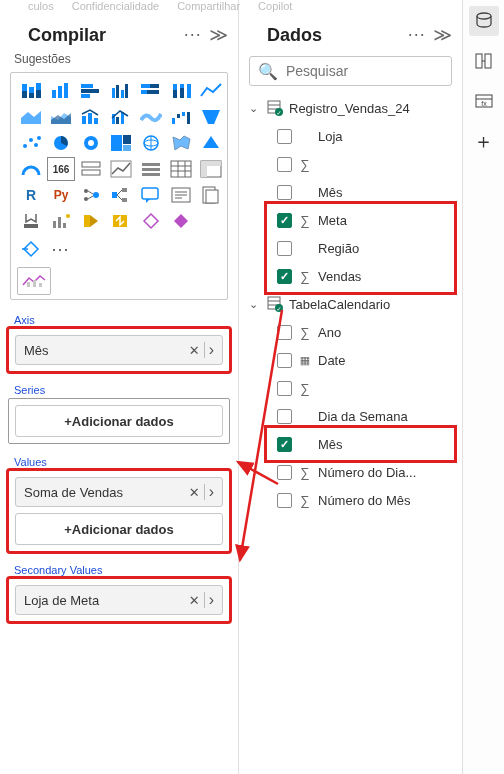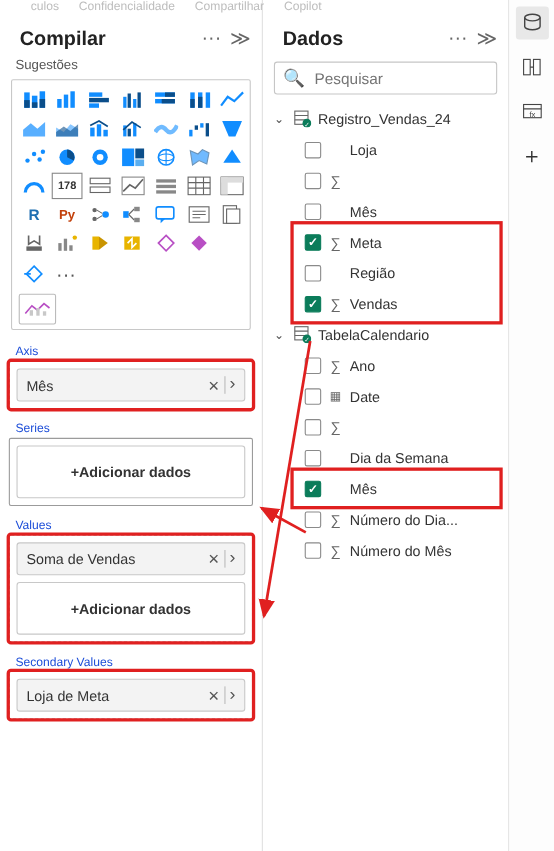--- a/index.html
+++ b/index.html
@@ -5,41 +5,41 @@
   * { box-sizing: border-box; font-family: "Segoe UI", Arial, sans-serif; }
   body { margin: 0; width: 504px; height: 774px; background: #fff; overflow: hidden; font-size: 13px; color: #333; }
   .root { display: flex; height: 100%; }
   .left-col { width: 239px; border-right: 1px solid #e0e0e0; display: flex; flex-direction: column; }
   .right-col { width: 224px; display: flex; flex-direction: column; border-right: 1px solid #e0e0e0; }
   .icon-col { width: 41px; background: #fdfdfd; display: flex; flex-direction: column; align-items: center; padding-top: 6px; gap: 10px; }
 
   
   .topmenu { position: absolute; top: 0; left: 0; right: 0; height: 18px; color: #bdbdbd; font-size: 11px; display: flex; gap: 18px; padding-left: 28px; overflow: hidden; pointer-events: none; }
 
-  .pane-header { display: flex; align-items: center; justify-content: space-between; padding: 8px 10px 4px 18px; margin-top: 16px; }
+  .pane-header { display: flex; align-items: center; justify-content: space-between; padding: 8px 10px 4px 28px; margin-top: 16px; }
   .pane-title { font-size: 18px; font-weight: 600; color: #222; }
   .pane-acts { display: flex; gap: 8px; color: #666; font-size: 18px; }
 
   .subhead { font-size: 12px; color: #555; padding: 2px 14px 6px 14px; }
 
   .gallery { margin: 0 10px 6px 10px; border: 1px solid #c8c8c8; border-radius: 2px; padding: 6px 4px 4px 6px; }
   .grow { display: grid; grid-template-columns: repeat(7, 28px); gap: 2px 2px; }
   .gcell { width: 28px; height: 24px; display: flex; align-items: center; justify-content: center; color: #118dff; cursor: pointer; }
   .gcell svg { display: block; }
   .grow2 { margin-top: 4px; display: flex; gap: 6px; align-items: center; color: #555; font-size: 18px; }
   .thumb { margin: 6px 0 0 0; width: 34px; height: 28px; border: 1px solid #bbb; border-radius: 2px; display: flex; align-items: center; justify-content: center; }
 
   .well { margin: 4px 8px; }
   .well-label { font-size: 11px; color: #1d4ed8; padding: 4px 6px 2px 6px; }
   .well-body { border: 1px dashed #9b9b9b; border-radius: 2px; padding: 6px; display: flex; flex-direction: column; gap: 6px; background: #fff; }
   .pill { background: #f3f3f3; border: 1px solid #c8c8c8; border-radius: 3px; height: 30px; display: flex; align-items: center; justify-content: space-between; padding: 0 8px; }
   .pill-txt { font-size: 13px; color: #333; }
   .pill-acts { display: flex; align-items: center; gap: 4px; color: #555; }
   .pill-acts .sep { width: 1px; height: 16px; background: #bbb; }
-  .addbtn { background: #fff; border: 1px solid #c8c8c8; border-radius: 3px; height: 48px; display: flex; align-items: center; justify-content: center; font-size: 13px; font-weight: 600; color: #333; cursor: pointer; }
+  .addbtn { background: #fff; border: 1px solid #c8c8c8; border-radius: 3px; height: 32px; display: flex; align-items: center; justify-content: center; font-size: 13px; font-weight: 600; color: #333; cursor: pointer; }
 
   .hl { outline: 3px solid #e02020; outline-offset: -1px; border-radius: 2px; }
   .hl-inner { outline: 3px solid #e02020; outline-offset: 2px; }
 
   
   .search { margin: 6px 10px; border: 1px solid #c6c6c6; border-radius: 3px; height: 30px; display: flex; align-items: center; padding: 0 8px; color: #777; gap: 6px; }
   .search input { border: none; outline: none; flex: 1; font-size: 14px; color: #333; background: transparent; }
   .tree { padding: 2px 4px 0 8px; font-size: 13px; overflow: hidden; }
   .tnode { display: flex; align-items: center; height: 28px; gap: 6px; padding-left: 2px; cursor: pointer; }
   .tnode.child { padding-left: 30px; }
@@ -225,21 +225,21 @@
             <svg width="22" height="18">
               <polygon points="11,2 19,14 3,14" fill="#118dff"></polygon>
             </svg>
           </span>
 
         <span class="gcell">
             <svg width="22" height="18">
               <path d="M3 15 A8 8 0 0 1 19 15" fill="none" stroke="#118dff" stroke-width="3"></path>
             </svg>
           </span>
-        <span class="gcell" style="color:#333;font-size:10px;font-weight:bold;border:1px solid #888;">178</span>
+        <span class="gcell" style="color:#333;font-size:10px;font-weight:bold;border:1px solid #888;">166</span>
         <span class="gcell">
             <svg width="22" height="18">
               <rect x="2" y="2" width="18" height="5" fill="none" stroke="#666"></rect>
               <rect x="2" y="10" width="18" height="5" fill="none" stroke="#666"></rect>
             </svg>
           </span>
         <span class="gcell">
             <svg width="22" height="18">
               <polyline points="2,14 8,8 13,11 20,3" fill="none" stroke="#666" stroke-width="1.5"></polyline>
               <rect x="1" y="1" width="20" height="16" fill="none" stroke="#888"></rect>

